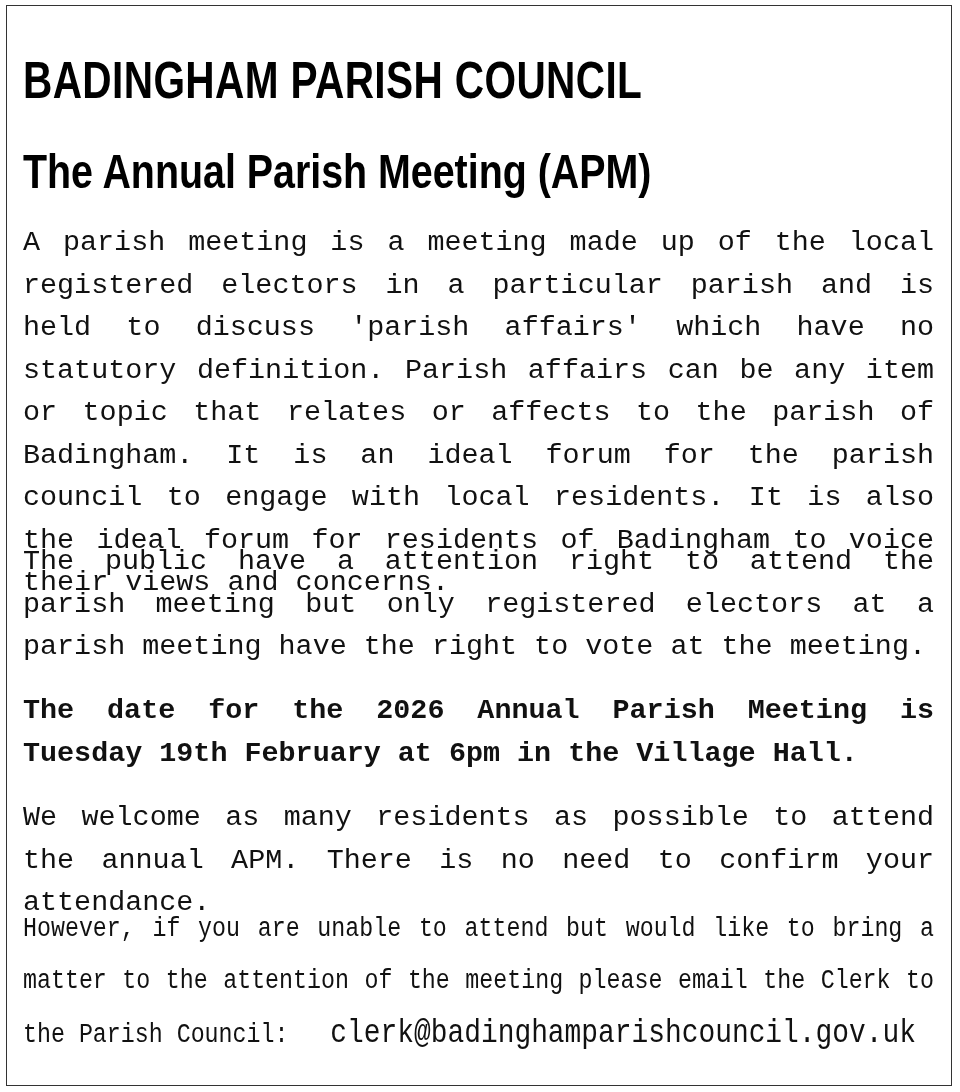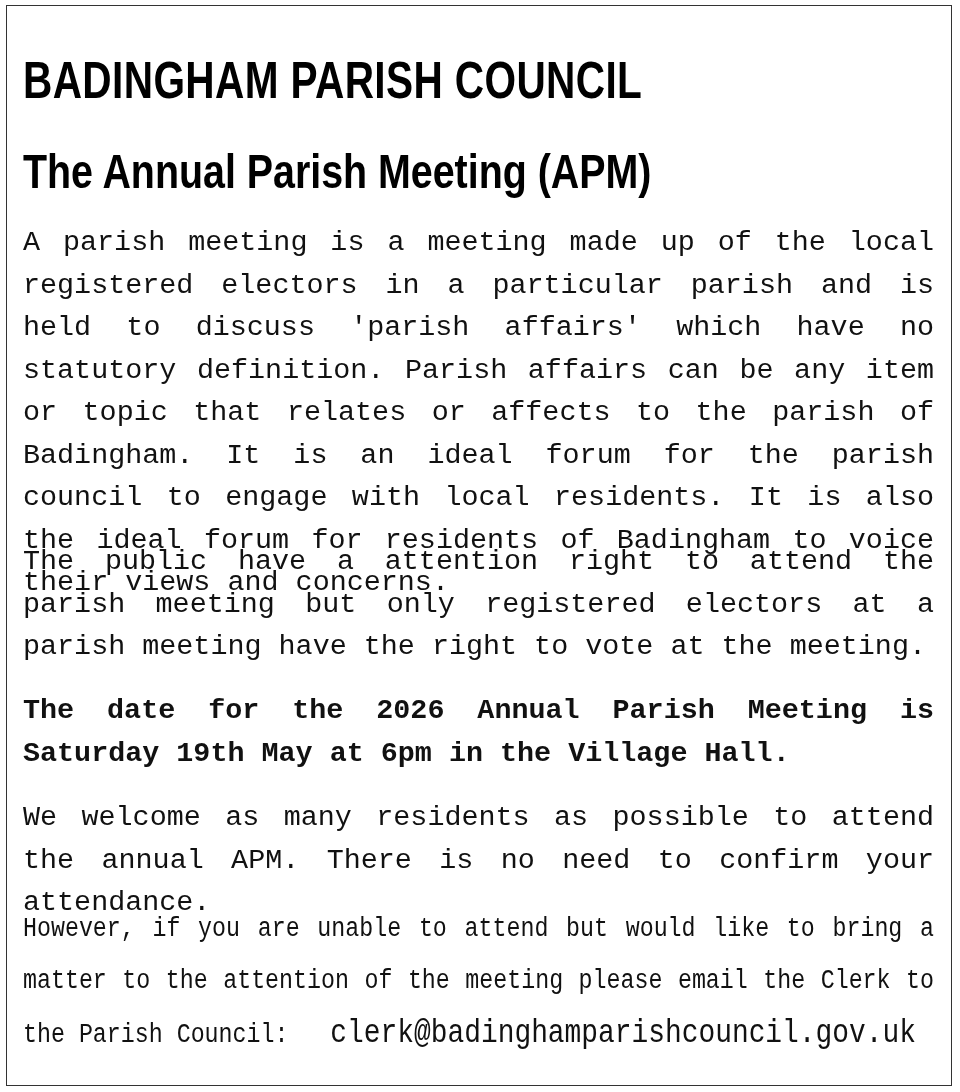--- a/index.html
+++ b/index.html
@@ -39,17 +39,17 @@
 </head>
 <body>
 
 <div class="frame"></div>
 
 <h1 class="title">BADINGHAM PARISH COUNCIL</h1>
 <h2 class="subtitle">The Annual Parish Meeting (APM)</h2>
 
 <p class="para p1">A parish meeting is a meeting made up of the local registered electors in a particular parish and is held to discuss 'parish affairs' which have no statutory definition. Parish affairs can be any item or topic that relates or affects to the parish of Badingham. It is an ideal forum for the parish council to engage with local residents.  It is also the ideal forum for residents of Badingham to voice their views and concerns.</p>
 <p class="para p2">The public have a attention right to attend the parish meeting but only registered electors at a parish meeting have the right to vote at the meeting.</p>
-<p class="para p3 bold">The date for the 2026 Annual Parish Meeting is Saturday 19th May at 6pm in the Village Hall.</p>
+<p class="para p3 bold">The date for the 2026 Annual Parish Meeting is Tuesday 19th February at 6pm in the Village Hall.</p>
 <p class="para p4">We welcome as many residents as possible to attend the annual APM.  There is no need to confirm your attendance.</p>
 <p class="para p5">
     <span class="lines"><span>However,  if you are unable to attend but would like to bring a matter to the attention of the meeting please email the Clerk to the Parish Council:</span>&nbsp;&nbsp; <a class="email">clerk@badinghamparishcouncil.gov.uk</a></span>
   </p>
 
 </body></html>

